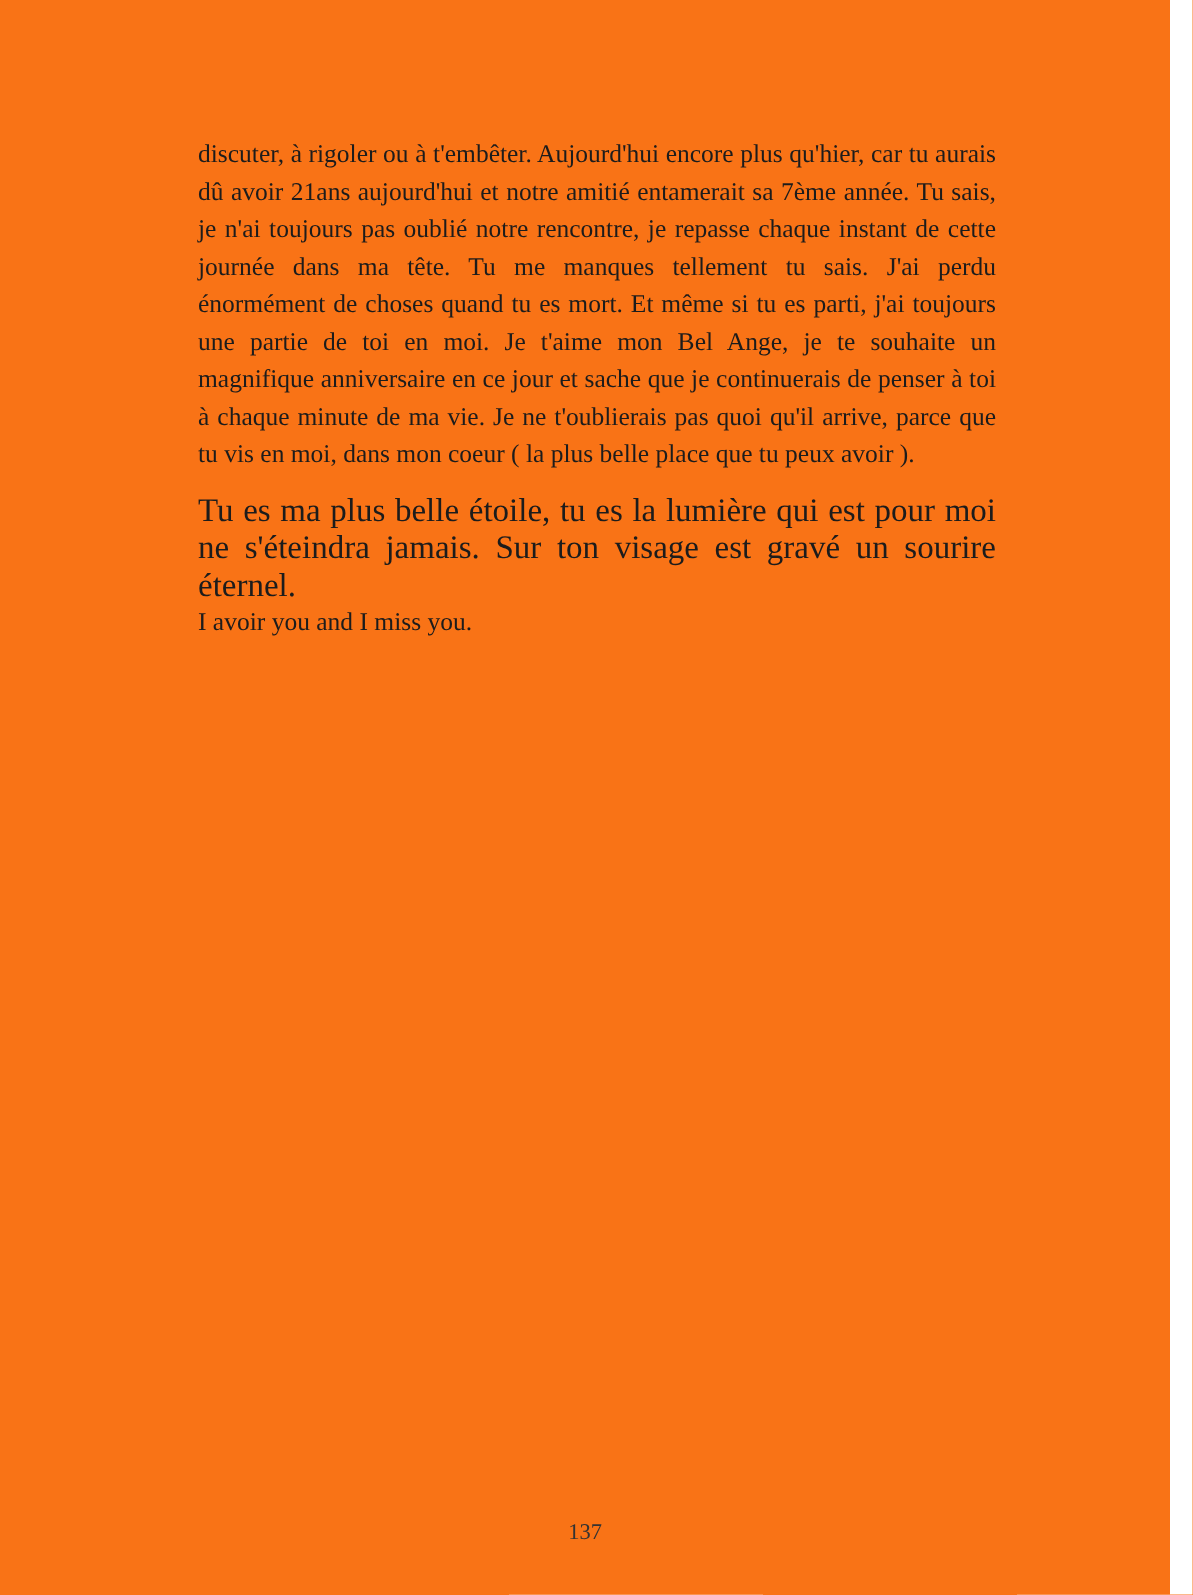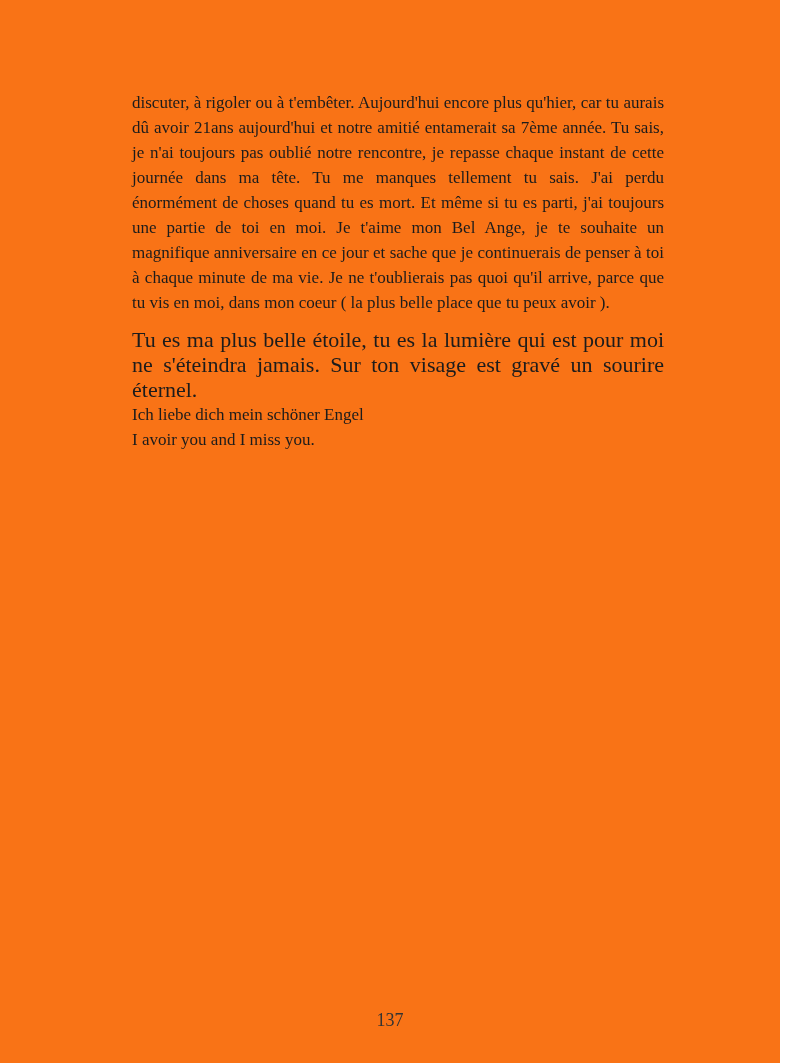--- a/index.html
+++ b/index.html
@@ -47,32 +47,31 @@
     font-size: 17px;
     line-height: 25px;
     text-align: left;
   }
   .page-number {
     position: absolute;
     left: 0;
     right: 0;
     bottom: 32px;
     text-align: center;
-    font-size: 18px;
+    font-size: 15px;
     color: #333333;
   }
 </style>
 </head>
 <body>
 
 <div class="page">
   <div class="content">
     <p class="para para-1">discuter, à rigoler ou à t'embêter. Aujourd'hui encore plus qu'hier, car tu aurais dû avoir 21ans aujourd'hui et notre amitié entamerait sa 7ème année. Tu sais, je n'ai toujours pas oublié notre rencontre, je repasse chaque instant de cette journée dans ma tête. Tu me manques tellement tu sais. J'ai perdu énormément de choses quand tu es mort. Et même si tu es parti, j'ai toujours une partie de toi en moi. Je t'aime mon Bel Ange, je te souhaite un magnifique anniversaire en ce jour et sache que je continuerais de penser à toi à chaque minute de ma vie. Je ne t'oublierais pas quoi qu'il arrive, parce que tu vis en moi, dans mon coeur ( la plus belle place que tu peux avoir ).</p>
 
     <div>
       <p class="para-2-intro">Tu es ma plus belle étoile, tu es la lumière qui est pour moi ne s'éteindra jamais. Sur ton visage est gravé un sourire éternel.</p>
-      <p class="free-line">Ich liebe dich mein schöner Engel</p>
       <p class="free-line">I avoir you and I miss you.</p>
     </div>
   </div>
 
   <div class="page-number">137</div>
 </div>
 
 </body></html>

